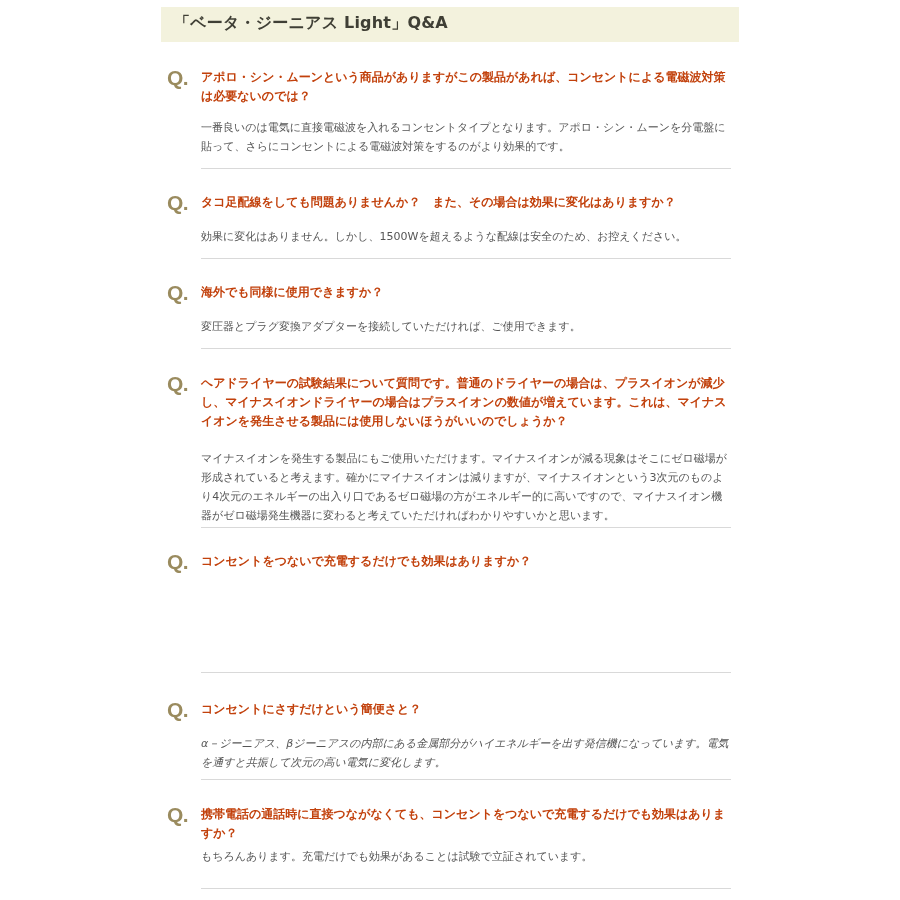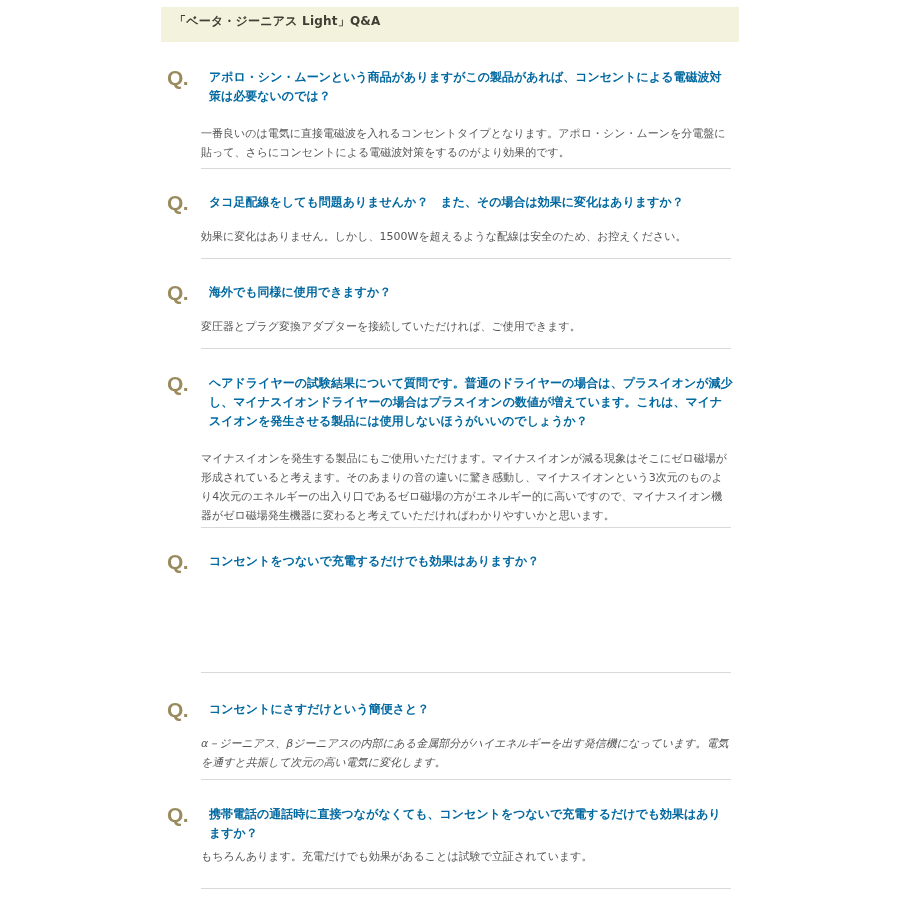--- a/index.html
+++ b/index.html
@@ -1,41 +1,41 @@
 <!DOCTYPE html>
 <html><head>
 <meta charset="utf-8">
 <style>
   html, body { margin: 0; padding: 0; background: #ffffff; }
   body { width: 900px; height: 900px; overflow: hidden; position: relative;
          font-family: "DejaVu Sans", "Liberation Sans", sans-serif; }
   .page { position: absolute; left: 161px; top: 7px; width: 578px; }
   .title-bar { background: #f3f2dd; height: 35px; box-sizing: border-box;
-               padding: 6px 0 0 13px; font-size: 12px; font-weight: bold; color: #3f3f35;
+               padding: 6px 0 0 13px; font-size: 16px; font-weight: bold; color: #3f3f35;
                letter-spacing: 0.2px; }
   .qa { position: relative; }
   .q-row { position: relative; padding-left: 40px; }
   .q-mark { position: absolute; left: 6px; top: -2px; font-family: "Liberation Sans", sans-serif;
             font-weight: bold; font-size: 21px; color: #9a8b5e; letter-spacing: -0.5px; }
-  .q-text { font-size: 12px; line-height: 19px; font-weight: bold; color: #0369a1; margin-right: 6px; margin-left: 8px; }
+  .q-text { font-size: 12px; line-height: 19px; font-weight: bold; color: #c2410c; margin-right: 6px; }
   .a-text { font-size: 11px; line-height: 19px; color: #555555; padding-left: 40px; margin-right: 6px; }
   .divider { position: absolute; left: 40px; right: 8px; height: 1px; background: #d9d9d9; }
 </style>
 </head>
 <body>
 
 <div class="page">
   <div class="title-bar">「ベータ・ジーニアス Light」Q&amp;A</div>
 
   <div class="qa" style="position:absolute; top:61px; left:0; width:578px;">
     <div class="q-row">
       <span class="q-mark">Q.</span>
       <div class="q-text">アポロ・シン・ムーンという商品がありますがこの製品があれば、コンセントによる電磁波対策は必要ないのでは？</div>
     </div>
-    <div class="a-text" style="margin-top:18px;font-family:Liberation Serif, serif;">一番良いのは電気に直接電磁波を入れるコンセントタイプとなります。アポロ・シン・ムーンを分電盤に貼って、さらにコンセントによる電磁波対策をするのがより効果的です。</div>
+    <div class="a-text" style="margin-top:12px;font-family:Liberation Serif, serif;">一番良いのは電気に直接電磁波を入れるコンセントタイプとなります。アポロ・シン・ムーンを分電盤に貼って、さらにコンセントによる電磁波対策をするのがより効果的です。</div>
   </div>
   <div class="divider" style="top:161px;"></div>
 
   <div class="qa" style="position:absolute; top:186px; left:0; width:578px;">
     <div class="q-row">
       <span class="q-mark">Q.</span>
       <div class="q-text">タコ足配線をしても問題ありませんか？　また、その場合は効果に変化はありますか？</div>
     </div>
     <div class="a-text" style="margin-top:15px;">効果に変化はありません。しかし、1500Wを超えるような配線は安全のため、お控えください。</div>
   </div>
@@ -48,21 +48,21 @@
     </div>
     <div class="a-text" style="margin-top:15px;">変圧器とプラグ変換アダプターを接続していただければ、ご使用できます。</div>
   </div>
   <div class="divider" style="top:341px;"></div>
 
   <div class="qa" style="position:absolute; top:367px; left:0; width:578px;">
     <div class="q-row">
       <span class="q-mark">Q.</span>
       <div class="q-text">ヘアドライヤーの試験結果について質問です。普通のドライヤーの場合は、プラスイオンが減少し、マイナスイオンドライヤーの場合はプラスイオンの数値が増えています。これは、マイナスイオンを発生させる製品には使用しないほうがいいのでしょうか？</div>
     </div>
-    <div class="a-text" style="margin-top:18px;">マイナスイオンを発生する製品にもご使用いただけます。マイナスイオンが減る現象はそこにゼロ磁場が形成されていると考えます。そのあまりの音の違いに驚き感動し、マイナスイオンという3次元のものより4次元のエネルギーの出入り口であるゼロ磁場の方がエネルギー的に高いですので、マイナスイオン機器がゼロ磁場発生機器に変わると考えていただければわかりやすいかと思います。</div>
+    <div class="a-text" style="margin-top:18px;">マイナスイオンを発生する製品にもご使用いただけます。マイナスイオンが減る現象はそこにゼロ磁場が形成されていると考えます。確かにマイナスイオンは減りますが、マイナスイオンという3次元のものより4次元のエネルギーの出入り口であるゼロ磁場の方がエネルギー的に高いですので、マイナスイオン機器がゼロ磁場発生機器に変わると考えていただければわかりやすいかと思います。</div>
   </div>
   <div class="divider" style="top:520px;"></div>
 
   <div class="qa" style="position:absolute; top:545px; left:0; width:578px;">
     <div class="q-row">
       <span class="q-mark">Q.</span>
       <div class="q-text">コンセントをつないで充電するだけでも効果はありますか？</div>
     </div>
   </div>
   <div class="divider" style="top:665px;"></div>

